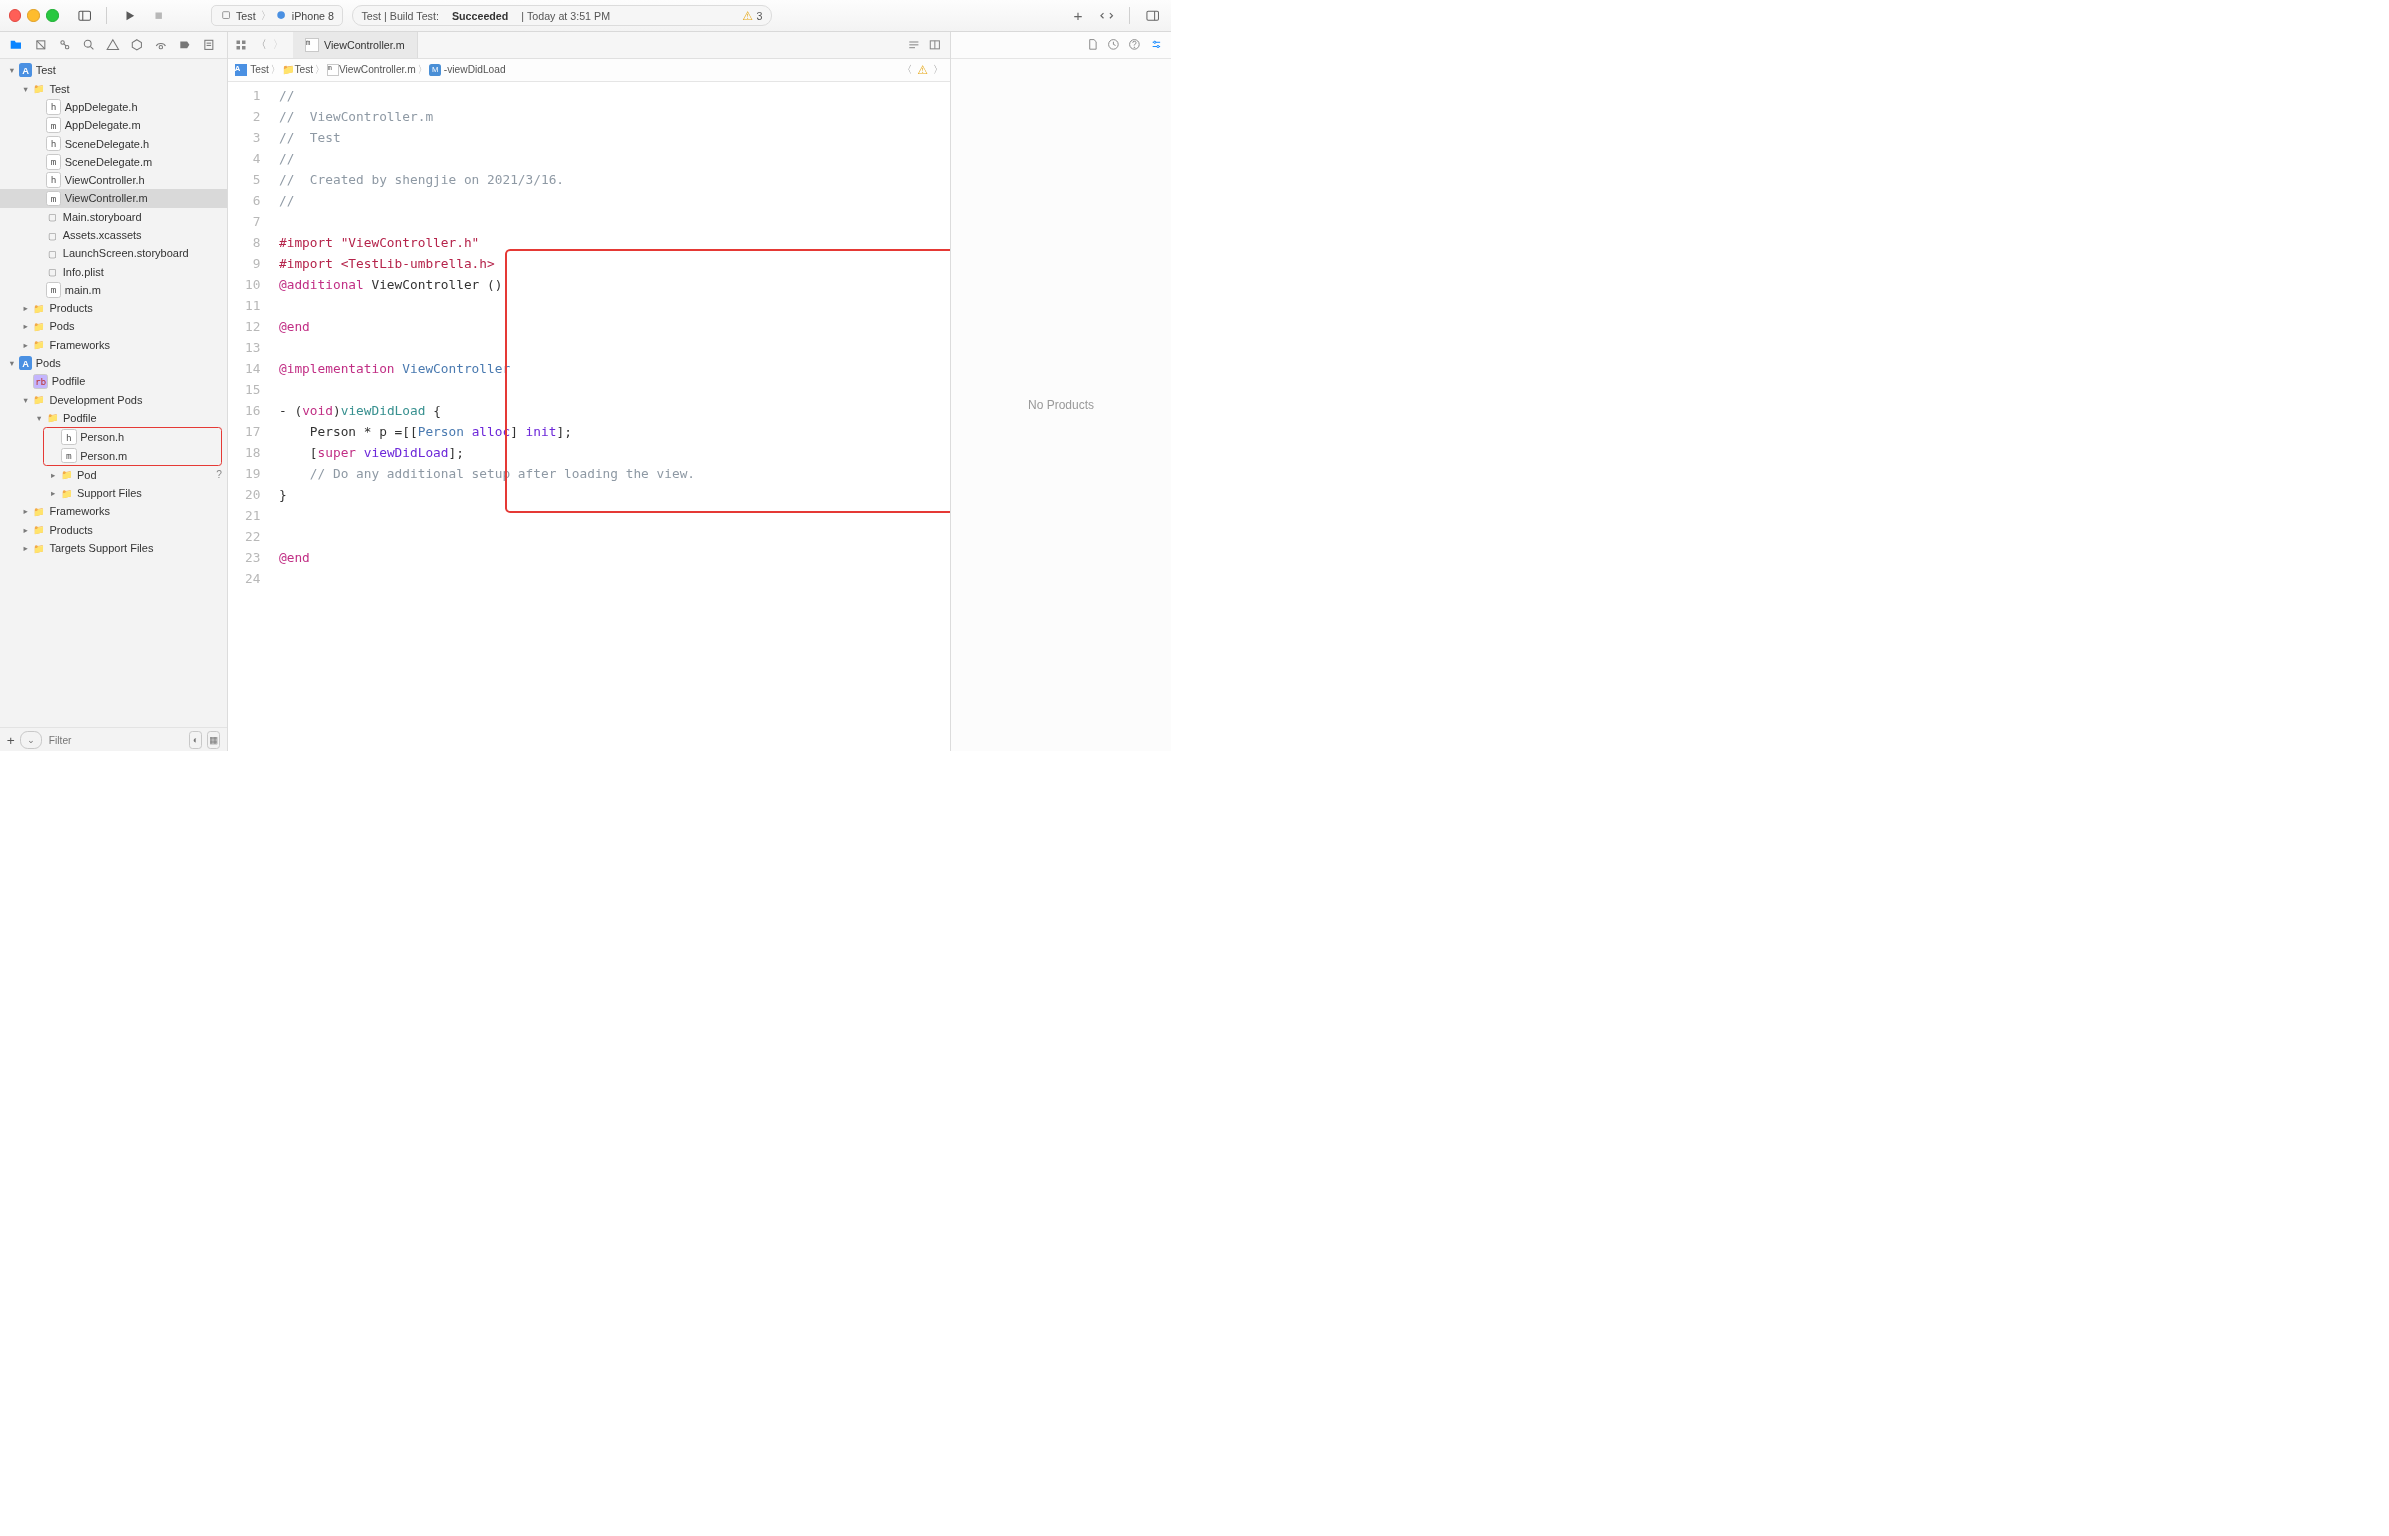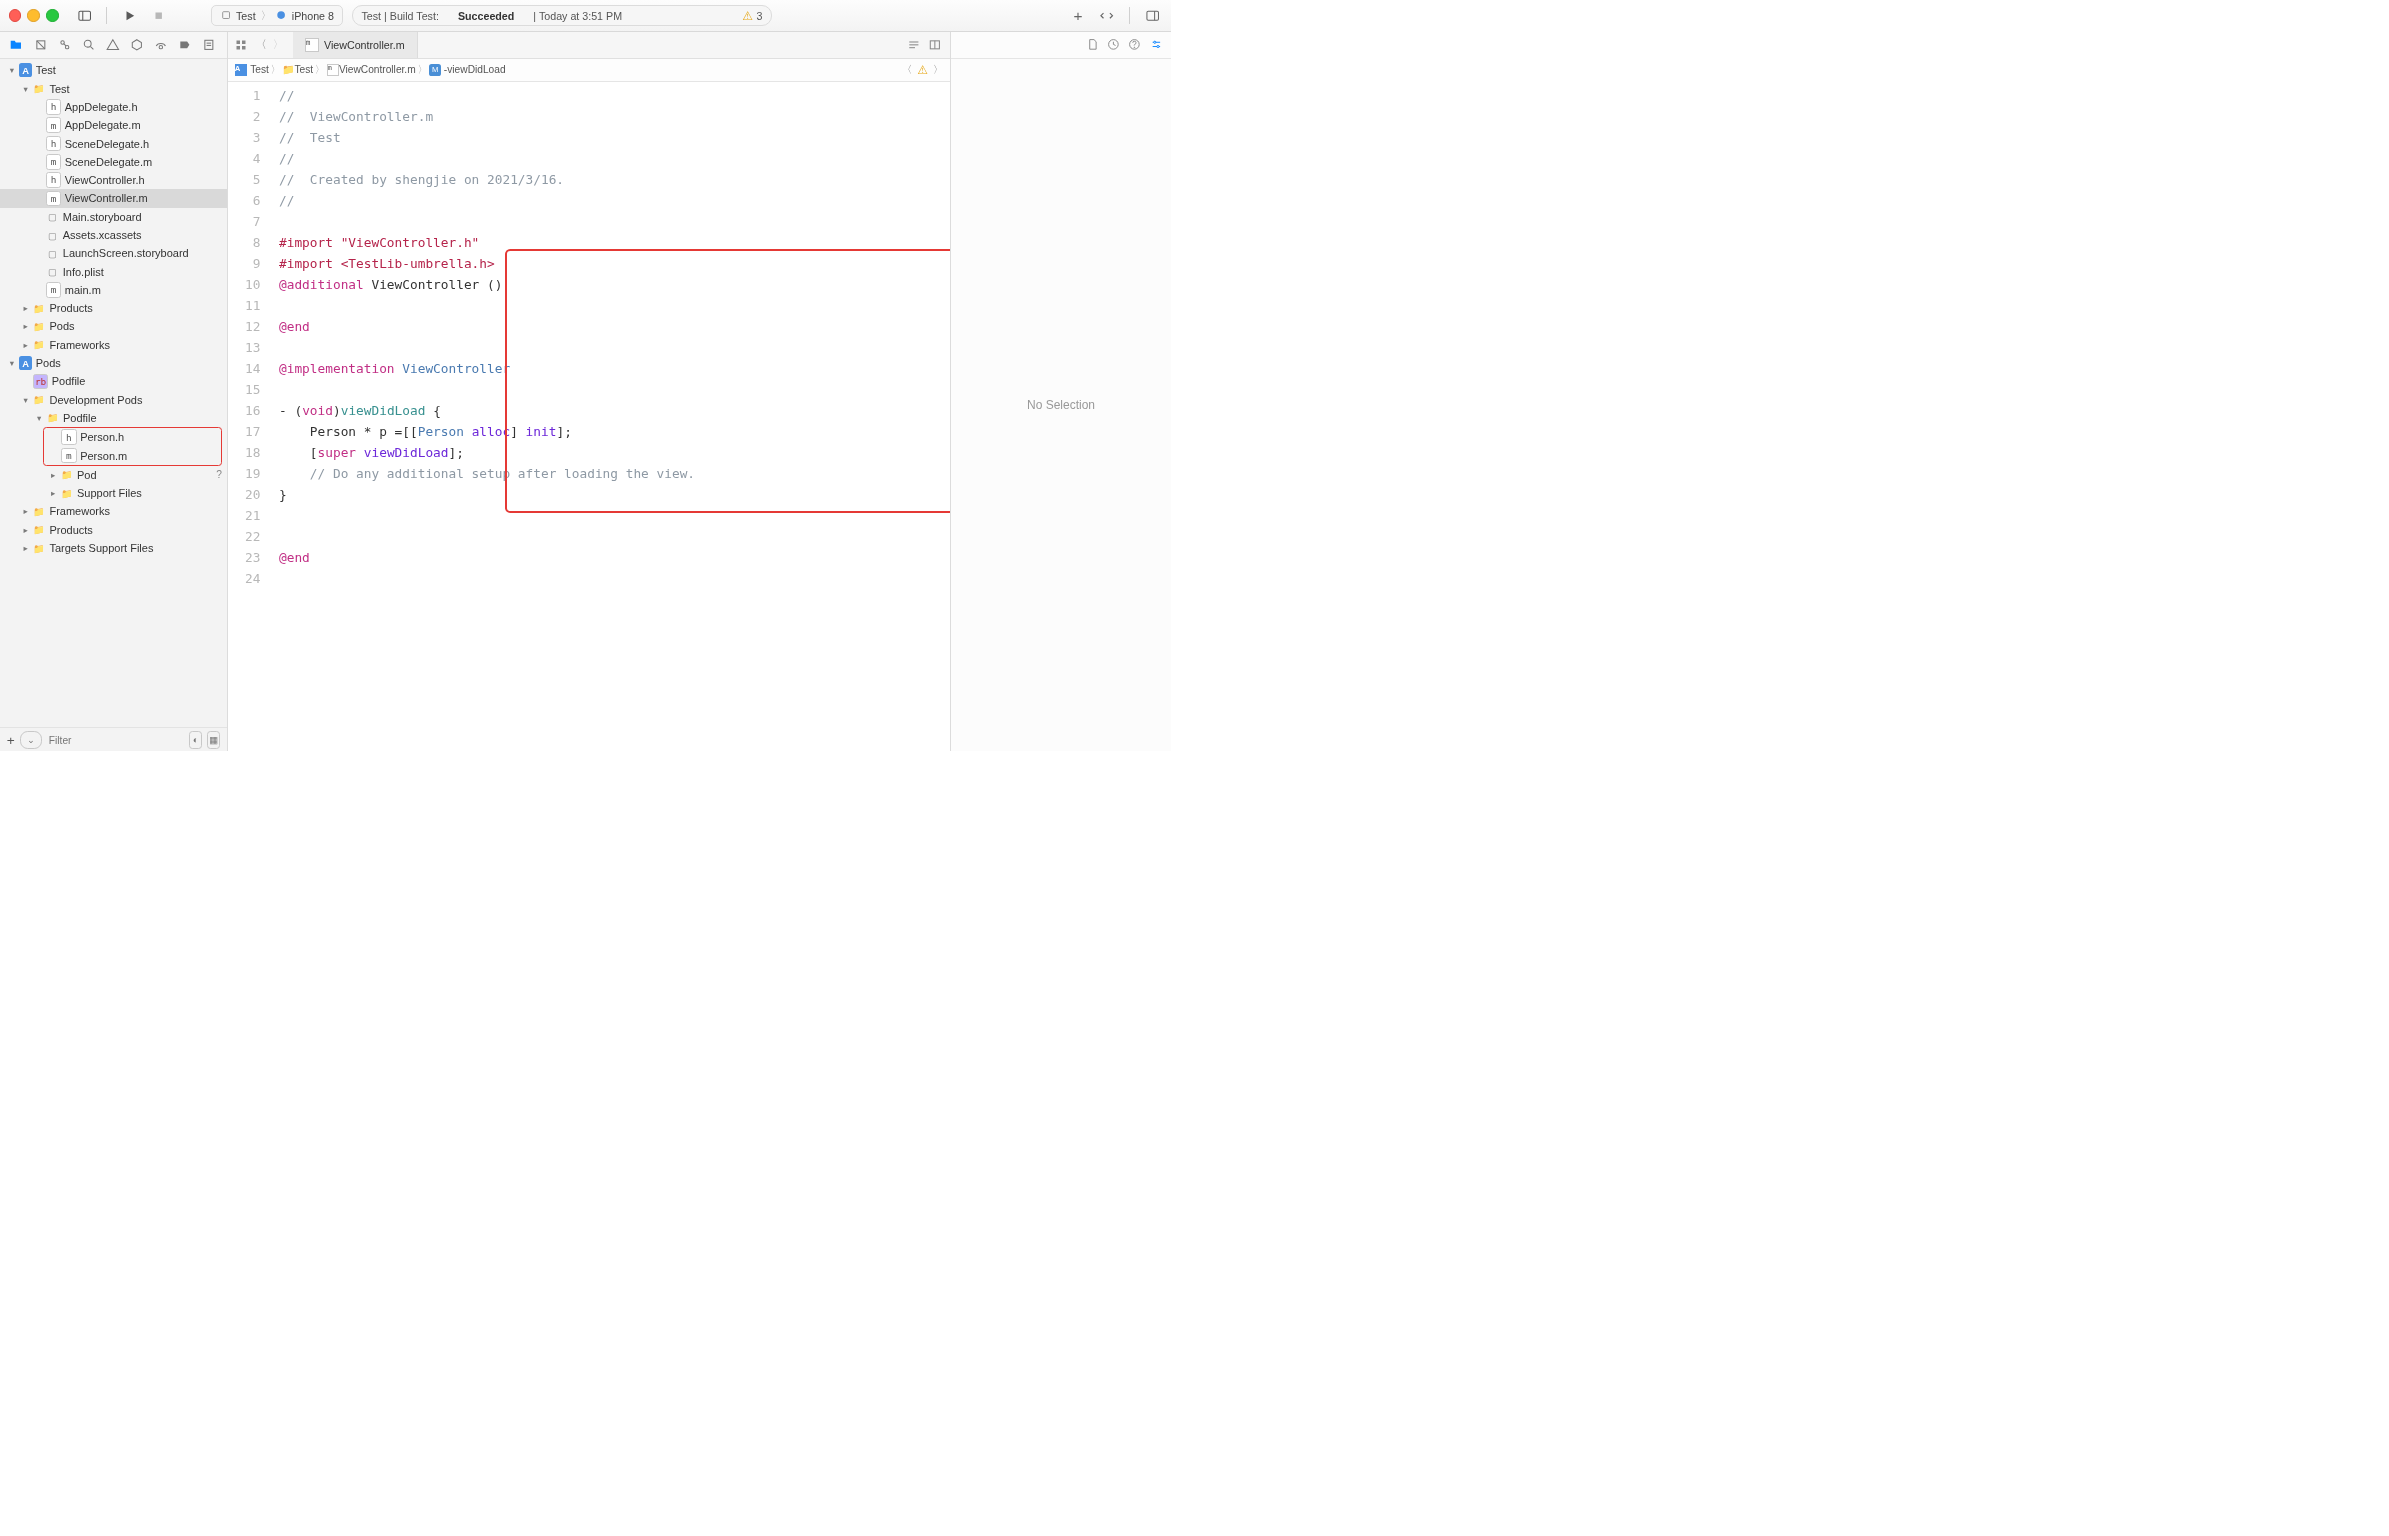--- a/index.html
+++ b/index.html
@@ -32,21 +32,21 @@
   .dot.green{background:#28c840;border:0.9px solid #1faf34;}
   .tb-icon { width:20.5px; height:19px; display:flex; align-items:center; justify-content:center; color:#555; border-radius:3.4px;}
   .tb-icon svg { width:15.4px; height:15.4px; }
   .scheme-pill {
     display:flex; align-items:center; gap:5.1px; padding:2.6px 8.5px;
     border:0.9px solid #dcdcdc; border-radius:5.1px; background:#f6f6f6; font-size:10.7px; color:#444;
   }
   .status-pill {
     flex:0 0 auto;
     min-width: 401px;
-    display:flex; align-items:center; gap:19px; padding:2.6px 8.5px;
+    display:flex; align-items:center; gap:13px; padding:2.6px 8.5px;
     border:0.9px solid #dcdcdc; border-radius:10px; background:#f6f6f6; font-size:10.7px; color:#555;
     position:relative;
   }
   .status-pill .warn { margin-left:auto; display:flex; align-items:center; gap:3.4px; color:#555;}
   .spacer { flex:1; }
   .divider-v { width:0.9px; height:17px; background:#d0d0d0; margin:0 3.4px; }
 
   
   .sidetoolbar {
     height:25.6px; border-bottom:0.9px solid #e0e0e0; display:flex; align-items:center; gap:5.1px;
@@ -527,17 +527,17 @@
       <span style="color:#0a84ff">
           <svg width="12.8" height="12.8" viewBox="0 0 24 24" fill="none" stroke="#0a84ff" stroke-width="1.8">
             <line x1="5" y1="8" x2="19" y2="8"></line>
             <line x1="5" y1="16" x2="19" y2="16"></line>
             <circle cx="9" cy="8" r="2" fill="#fff"></circle>
             <circle cx="15" cy="16" r="2" fill="#fff"></circle>
           </svg>
         </span>
     </div>
     <div class="ins-content">
-      <span>No Selection</span>
+      <span>No Products</span>
     </div>
   </div>
 </div>
 
 
 </body></html>

